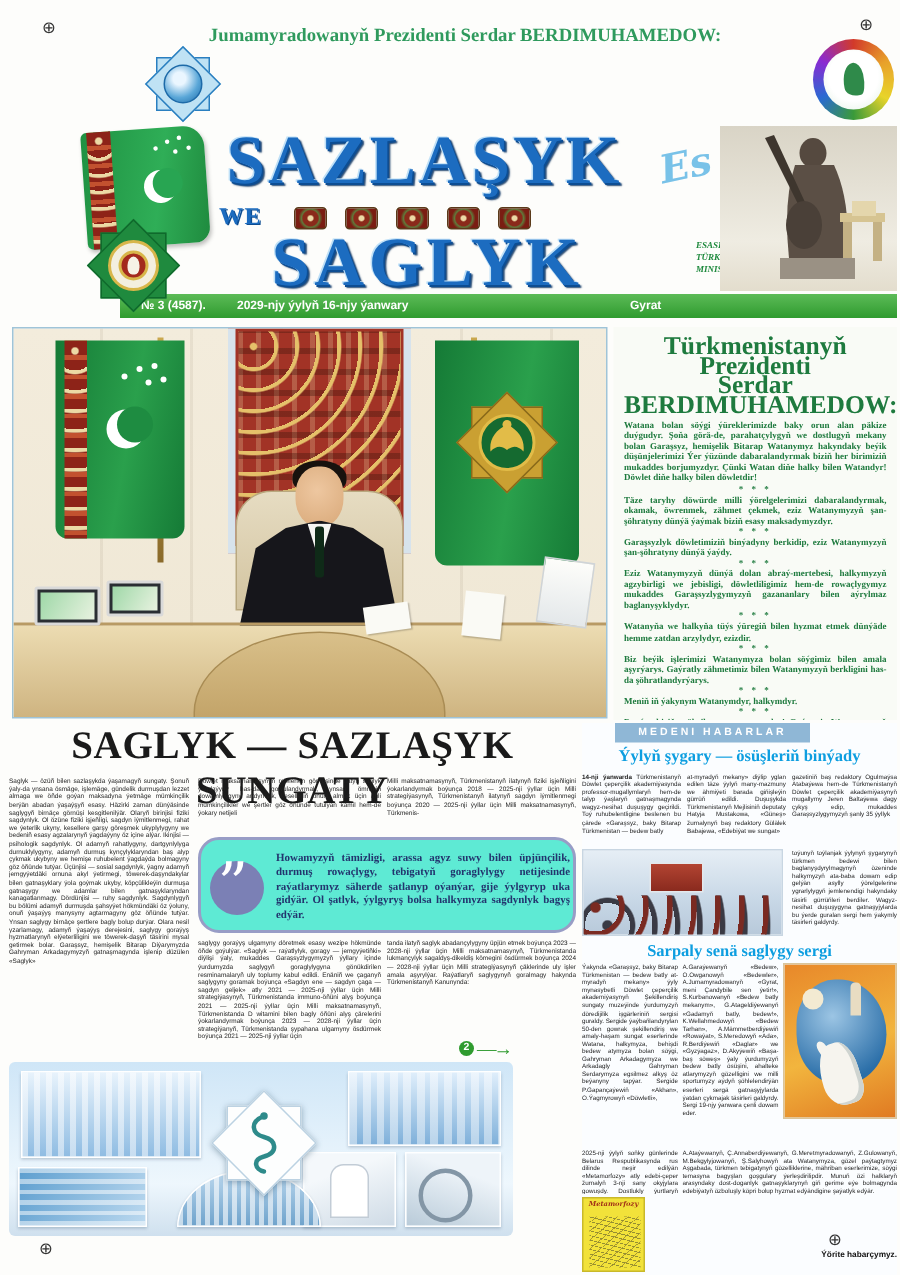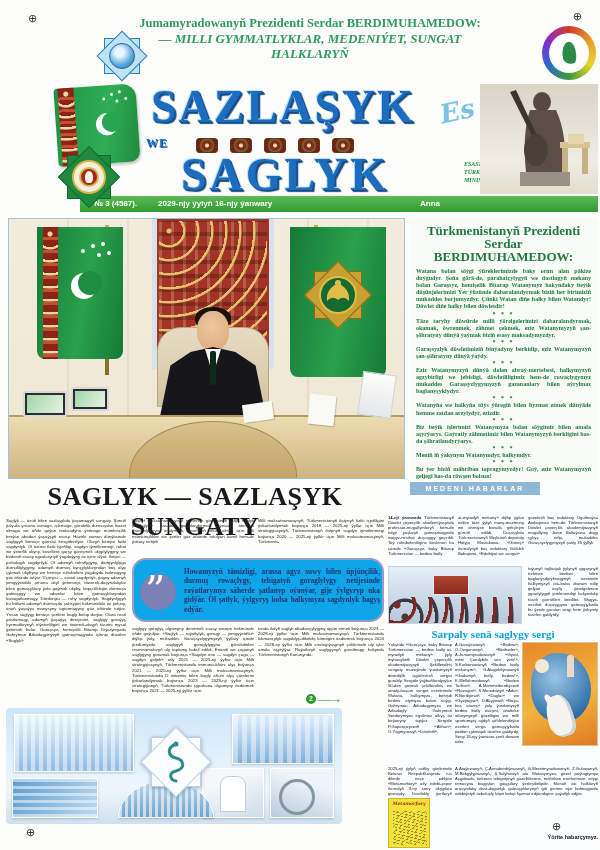--- a/index.html
+++ b/index.html
@@ -41,21 +41,21 @@
   .flag-stars{position:absolute;left:48px;top:12px;width:3px;height:3px;border-radius:50%;background:#fff;
              box-shadow:8px -4px 0 #fff,16px -6px 0 #fff,13px 3px 0 #fff,22px 1px 0 #fff;}
   .mast-emblem{position:absolute;left:58px;top:62px;width:62px;height:62px;z-index:3;}
   .mast-emblem .osq{position:absolute;left:9px;top:9px;width:44px;height:44px;background:#1f8a3e;border:1px solid #0f6a2c;}
   .mast-emblem .ring1{position:absolute;left:14px;top:14px;width:34px;height:34px;border-radius:50%;background:#f3efdf;border:2px solid #d8b64a;}
   .mast-emblem .ring2{position:absolute;left:21px;top:21px;width:20px;height:20px;border-radius:50%;background:#a32a1e;border:2px solid #d8b64a;}
   .mast-emblem .hcore{position:absolute;left:27px;top:25px;width:8px;height:12px;background:#f6f2e6;border-radius:50% 50% 40% 40%;}
   .title1{position:absolute;left:128px;top:-4px;width:310px;text-align:center;
           font-size:46px;font-weight:bold;letter-spacing:2px;color:#1c6cc0;
           text-shadow:-1px -1px 0 #bfe0f7,1px 1px 0 #0d4d92,2px 2px 1px rgba(8,48,95,.85);}
-  .title-we{position:absolute;left:146px;top:52px;font-size:12px;font-weight:bold;color:#1c6cc0;letter-spacing:1px;
+  .title-we{position:absolute;left:146px;top:52px;font-size:16px;font-weight:bold;color:#1c6cc0;letter-spacing:1px;
           text-shadow:1px 1px 0 #0d4d92;}
   .guls{position:absolute;left:196px;top:54px;width:190px;display:flex;gap:12px;}
   .gul{width:22px;height:15px;border-radius:3px;
        background:radial-gradient(circle at 50% 50%,#ecd9a5 1.5px,#8a2a1a 2.5px 5px,#5f7a3a 6px,#7a1d12 8px);
        border:1px solid #5a3a1a;}
   .title2{position:absolute;left:120px;top:64px;width:330px;text-align:center;
           font-size:46px;font-weight:bold;letter-spacing:3px;color:#1c6cc0;
           text-shadow:-1px -1px 0 #bfe0f7,1px 1px 0 #0d4d92,2px 2px 1px rgba(8,48,95,.85);}
   .es-flourish{position:absolute;left:440px;top:12px;font-size:26px;font-style:italic;font-weight:bold;
           color:#79c2e8;transform:rotate(-12deg);font-family:"DejaVu Serif",serif;}
@@ -117,36 +117,36 @@
   .monitor{position:absolute;width:44px;height:26px;background:#2a2e33;border:2px solid #d9d9d9;border-radius:2px;}
   .monitor::after{content:"";position:absolute;inset:2px;background:linear-gradient(120deg,#9fd8a8,#e8f2e0);}
   .mon1{left:14px;top:-26px}.mon2{left:62px;top:-30px;width:38px;height:24px;}
   .paper1{position:absolute;left:234px;top:-14px;width:30px;height:18px;background:#fafaf5;transform:rotate(-8deg);box-shadow:1px 1px 1px rgba(0,0,0,.2);}
   .paper2{position:absolute;left:300px;top:-22px;width:26px;height:30px;background:#fafaf5;transform:rotate(6deg);box-shadow:1px 1px 1px rgba(0,0,0,.2);}
   .stand{position:absolute;right:10px;top:-44px;width:34px;height:44px;background:linear-gradient(#fdfdfa,#e4e8ea);
          transform:rotate(8deg);border:1px solid #cfd4d8;}
 
   
   .prescol{position:absolute;left:409px;top:218px;width:189px;height:262px;background:#f9fbf6;padding:6px 7px;overflow:hidden;}
-  .pc-title{font-size:13px;font-weight:bold;color:#1e7a3e;text-align:center;line-height:13px;margin-bottom:5px;}
+  .pc-title{font-size:17px;font-weight:bold;color:#1e7a3e;text-align:center;line-height:13px;margin-bottom:5px;}
   .pc-p{font-size:6px;font-weight:bold;color:#1e7a3e;text-align:justify;line-height:7.1px;}
   .pc-sep{font-size:6px;font-weight:bold;color:#1e7a3e;text-align:center;line-height:7px;letter-spacing:2px;}
 
   
   .main-article{position:absolute;left:6px;top:482px;width:378px;height:368px;}
   .ma-head{position:absolute;left:0;top:0;width:100%;text-align:center;font-size:26px;font-weight:bold;color:#1a1a1a;letter-spacing:.5px;}
   .coltext{position:absolute;font-size:4.3px;line-height:5.2px;text-align:justify;color:#222;overflow:hidden;
            font-family:"Liberation Sans",sans-serif;}
   .c1{left:0;top:36px;width:120px;height:182px;}
   .c2t{left:126px;top:36px;width:122px;height:36px;}
   .c3t{left:252px;top:36px;width:126px;height:36px;}
   .c2b{left:126px;top:144px;width:122px;height:74px;}
   .c3b{left:252px;top:144px;width:126px;height:64px;}
   .quote{position:absolute;left:126px;top:76px;width:252px;height:64px;border:2px solid #989dc6;border-radius:14px;
-         background:#0ea5e9;}
+         background:#5eead4;}
   .quote .qmark{position:absolute;left:6px;top:14px;width:36px;height:36px;border-radius:50%;background:#7b80b5;}
   .quote .qmark::after{content:"\201D";position:absolute;left:5px;top:-7px;font-size:40px;color:#fff;font-family:"DejaVu Serif",serif;}
   .quote .qtext{position:absolute;left:50px;top:7px;width:196px;font-size:7.3px;line-height:9.4px;font-weight:bold;
          color:#22356e;text-align:justify;}
   .cont-marker{position:absolute;left:300px;top:212px;display:flex;align-items:center;gap:2px;}
   .cont-circle{width:10px;height:10px;border-radius:50%;background:#2f9b2f;color:#fff;font-size:7px;font-weight:bold;
          text-align:center;line-height:10px;font-family:"Liberation Sans",sans-serif;}
   .cont-arrow{color:#2f9b2f;font-size:13px;line-height:10px;letter-spacing:-2px;}
 
   
@@ -224,21 +224,20 @@
   <div class="reg reg-tr" data-name="registration-mark">⊕</div>
 
   <div class="banner" data-name="top-banner">
     <div class="emblem-star" data-name="blue-star-emblem-icon">
       <div class="octa-sq" data-name="star-square"></div>
       <div class="octa-sq r45" data-name="star-square-rotated"></div>
       <div class="octa-core" data-name="globe-icon"></div>
     </div>
     <div class="banner-text" data-name="banner-quote">
       <div class="b1" data-name="banner-president-line">Jumamyradowanyň Prezidenti Serdar BERDIMUHAMEDOW:</div>
-      <div class="b2" data-name="banner-quote-line-1">— MILLI GYMMATLYKLAR, MEDENIÝET, SUNGAT HALKLARYŇ</div>
     </div>
     <div class="logo-ring" data-name="anniversary-logo-icon">
       <div class="logo-horse" data-name="horse-icon"></div>
     </div>
   </div>
 
   <div class="masthead" data-name="masthead">
     <div class="mast-flag" data-name="turkmenistan-flag-icon">
       <div class="flag-stripe" data-name="flag-carpet-stripe"></div>
       <div class="flag-crescent" data-name="crescent-icon"></div>
@@ -274,21 +273,21 @@
         <rect x="102" y="64" width="6" height="26" fill="#c4b184"></rect>
         <rect x="88" y="50" width="16" height="10" fill="#e4d6ac"></rect>
         <rect x="40" y="88" width="50" height="14" fill="#9a9184"></rect>
       </svg>
     </div>
   </div>
 
   <div class="issuebar" data-name="issue-bar">
     <span class="no" data-name="issue-number">№ 3 (4587).</span>
     <span class="date" data-name="issue-date">2029-njy ýylyň 16-njy ýanwary</span>
-    <span class="day" data-name="issue-day">Anna</span>
+    <span class="day" data-name="issue-day">Gyrat</span>
   </div>
 
   <div class="photo" data-name="president-photo">
     <div class="wall-panels" data-name="wall-background"></div>
     <div class="carpet" data-name="carpet-backdrop"></div>
     <div class="pole pl" data-name="flag-pole"></div>
     <div class="pole pr" data-name="flag-pole"></div>
     <div class="flagL" data-name="national-flag">
       <div class="stripe" data-name="flag-carpet-stripe"></div>
       <div class="cres" data-name="crescent-icon"></div>
@@ -375,20 +374,21 @@
           <path d="M18 4 C8 8 10 16 18 18 C26 20 28 28 18 31 C10 33 12 40 18 41" fill="none" stroke="#2e8b8b" stroke-width="3" stroke-linecap="round"></path>
           <circle cx="18" cy="4" r="2.5" fill="#2e8b8b"></circle>
         </svg>
       </div>
     </div>
   </div>
 
   <div class="medeni" data-name="medeni-habarlar-section">
     <div class="med-bar" data-name="section-title-bar">MEDENI HABARLAR</div>
 
+    <div class="med-h mh1" data-name="article-headline">Ýylyň şygary — ösüşleriň binýady</div>
     <div class="med-col a1c1" data-name="news1-column-1"><span class="lead-b" data-name="news1-lead">14-nji ýanwarda</span><span data-name="news1-column-1-text"> Türkmenistanyň Döwlet çeperçilik akademiýasynda professor-mugallymlaryň hem-de talyp ýaşlaryň gatnaşmagynda wagyz-nesihat duşuşygy geçirildi. Toý ruhubelentligine beslenen bu çärede «Garaşsyz, baky Bitarap Türkmenistan — bedew batly</span></div>
     <div class="med-col a1c2" data-name="news1-column-2">at-myradyň mekany» diýlip yglan edilen täze ýylyň many-mazmuny we ähmiýeti barada giňişleýin gürrüň edildi. Duşuşykda Türkmenistanyň Mejlisiniň deputaty Hatyja Mustakowa, «Güneş» žurnalynyň baş redaktory Gülälek Babajewa, «Edebiýat we sungat»</div>
     <div class="med-col a1c3" data-name="news1-column-3">gazetiniň baş redaktory Ogulmaýsa Atabaýewa hem-de Türkmenistanyň Döwlet çeperçilik akademiýasynyň mugallymy Jeren Baltaýewa dagy çykyş edip, mukaddes Garaşsyzlygymyzyň şanly 35 ýyllyk</div>
     <div class="meeting" data-name="meeting-photo">
       <div class="screen" data-name="stage-screen"></div>
       <div class="rows" data-name="audience-rows"></div>
     </div>
     <div class="med-col a1c3b" data-name="news1-column-3-continued">toýunyň toýlanjak ýylynyň şygarynyň türkmen bedewi bilen baglanyşdyrylmagynyň özeninde halkymyzyň ata-baba dowam edip gelýän asylly ýörelgelerine ygrarlylygyň jemlenendigi hakyndaky täsirli gürrüňleri berdiler. Wagyz-nesihat duşuşygyna gatnaşyjylarda bu ýerde guralan sergi hem ýakymly täsirleri galdyrdy.</div>
 
     <div class="med-h mh2" data-name="article-headline">Sarpaly senä saglygy sergi</div>

